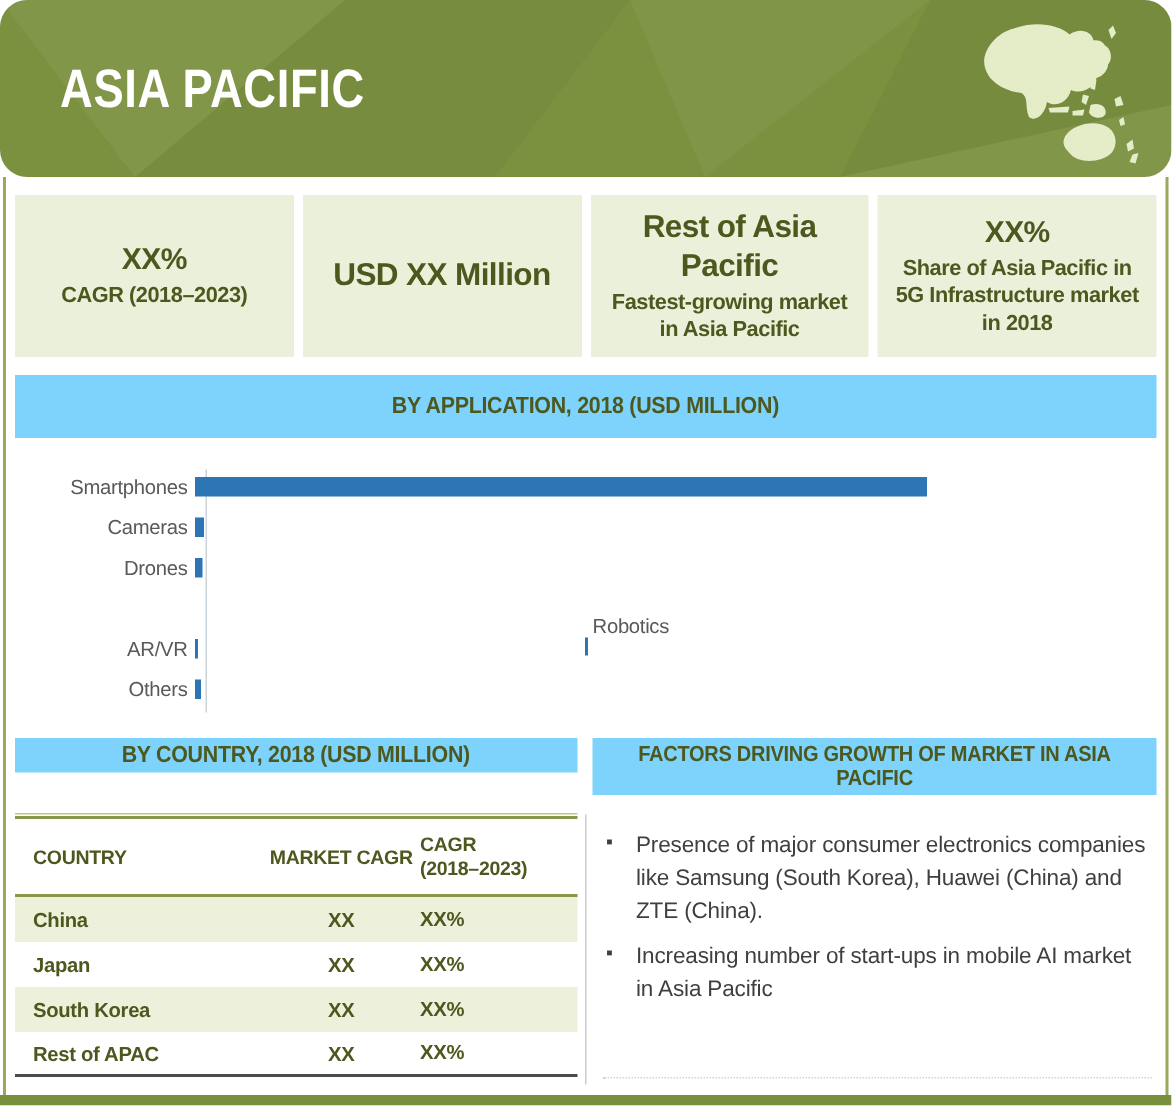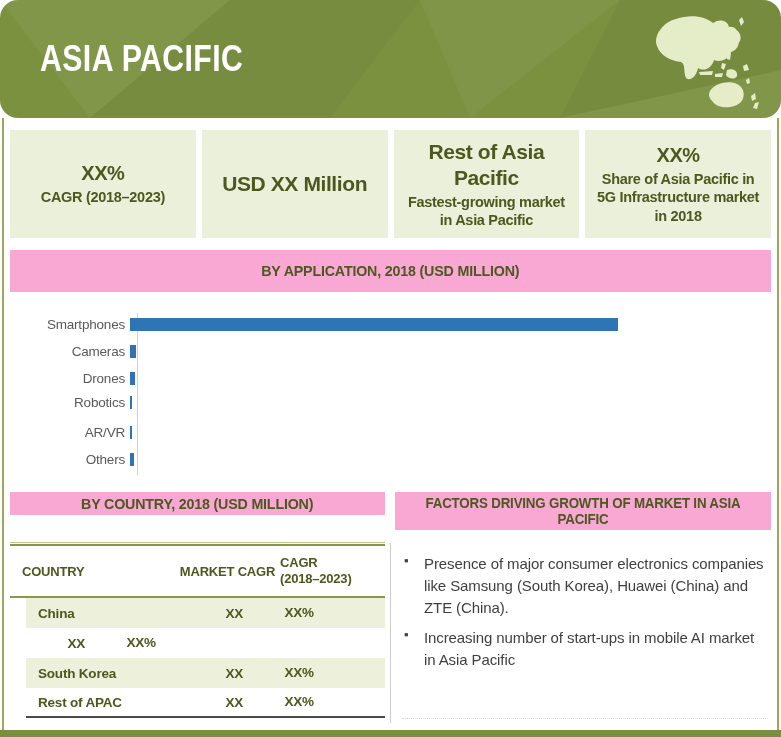--- a/index.html
+++ b/index.html
@@ -37,21 +37,21 @@
   .stat-box {
     flex:1 1 0; background:#ebf0da; color:#4d581f;
     display:flex; flex-direction:column; justify-content:center; align-items:center;
     text-align:center; padding:6px 10px; line-height:1.25;
   }
   .stat-value { font-weight:bold; font-size:20px; letter-spacing:-0.4px; }
   .stat-label { font-weight:bold; font-size:14.5px; letter-spacing:-0.3px; margin-top:2px; }
 
   
   .band {
-    position:absolute; background:#f9a8d4; color:#4d581f;
+    position:absolute; background:#7dd3fc; color:#4d581f;
     display:flex; align-items:center; justify-content:center;
     font-weight:bold; font-size:15.5px; letter-spacing:-0.2px; text-align:center;
   }
   .band-application { left:10px; top:250px; width:761px; height:42px; }
   .band-country { left:10px; top:492px; width:375px; height:23px; }
   .band-factors { left:395px; top:492px; width:376px; height:38px; font-size:14.5px; }
 
   
   .chart { position:absolute; left:10px; top:311px; width:761px; height:164px; }
   .chart-axis { position:absolute; left:127px; top:2px; width:1px; height:162px; background:#c9d4da; }
@@ -60,21 +60,21 @@
     width:119px; text-align:right; padding-right:4px;
     color:#595959; font-size:13.5px; letter-spacing:-0.2px;
   }
   .chart-bar { height:13px; background:#2e75b6; margin-left:1px; }
 
   
   .country-table { position:absolute; left:10px; top:542px; width:375px; color:#4d581f; }
   .tbl-topline { height:4px; border-top:1px solid #bcc985; border-bottom:2px solid #87974b; }
   .thead { display:flex; align-items:center; height:52px; border-bottom:2px solid #87974b;
            font-weight:bold; font-size:13px; letter-spacing:-0.2px; }
-  .trow  { display:flex; align-items:center; height:30px; font-weight:bold; font-size:13.5px; letter-spacing:-0.2px;margin-left:16px; }
+  .trow  { display:flex; align-items:center; height:30px; font-weight:bold; font-size:13.5px; letter-spacing:-0.2px; }
   .trow.alt { background:#edf1dc; }
   .c1 { width:44%; padding-left:12px; text-align:left; }
   .c2 { width:28%; text-align:center; }
   .c3 { width:28%; text-align:left; white-space:pre-line; line-height:1.25; }
   .tbl-botline { border-bottom:2px solid #4a4a4a; }
 
   
   .panel-divider { position:absolute; left:390px; top:543px; width:1px; height:180px; background:#cccccc; }
   .factors { position:absolute; left:402px; top:553px; width:366px; height:166px;
              border-bottom:1px dotted #d4d4d4; }
@@ -153,21 +153,21 @@
         <div class="chart-bar" style="width: 488px; background: rgb(46, 117, 182);"></div>
       </div>
       <div class="chart-row" style="top: 27px;">
         <div class="chart-label">Cameras</div>
         <div class="chart-bar" style="width: 6px; background: rgb(46, 117, 182);"></div>
       </div>
       <div class="chart-row" style="top: 54px;">
         <div class="chart-label">Drones</div>
         <div class="chart-bar" style="width: 5px; background: rgb(46, 117, 182);"></div>
       </div>
-      <div class="chart-row" style="top: 78px;">
+      <div class="chart-row" style="top: 99px; flex-direction: column;">
         <div class="chart-label">Robotics</div>
         <div class="chart-bar" style="width: 2px; background: rgb(46, 117, 182);"></div>
       </div>
       <div class="chart-row" style="top: 108px;">
         <div class="chart-label">AR/VR</div>
         <div class="chart-bar" style="width: 2px; background: rgb(46, 117, 182);"></div>
       </div>
       <div class="chart-row" style="top: 135px;">
         <div class="chart-label">Others</div>
         <div class="chart-bar" style="width: 4px; background: rgb(46, 117, 182);"></div>
@@ -186,20 +186,21 @@
     <div class="c2">MARKET CAGR</div>
     <div class="c3">CAGR
 (2018–2023)</div>
   </div>
   <div class="trow alt">
     <div class="c1">China</div>
     <div class="c2">XX</div>
     <div class="c3">XX%</div>
   </div>
   <div class="trow">
+    <div class="c1">Japan</div>
     <div class="c2">XX</div>
     <div class="c3">XX%</div>
   </div>
   <div class="trow alt">
     <div class="c1">South Korea</div>
     <div class="c2">XX</div>
     <div class="c3">XX%</div>
   </div>
   <div class="trow tbl-botline">
     <div class="c1">Rest of APAC</div>

